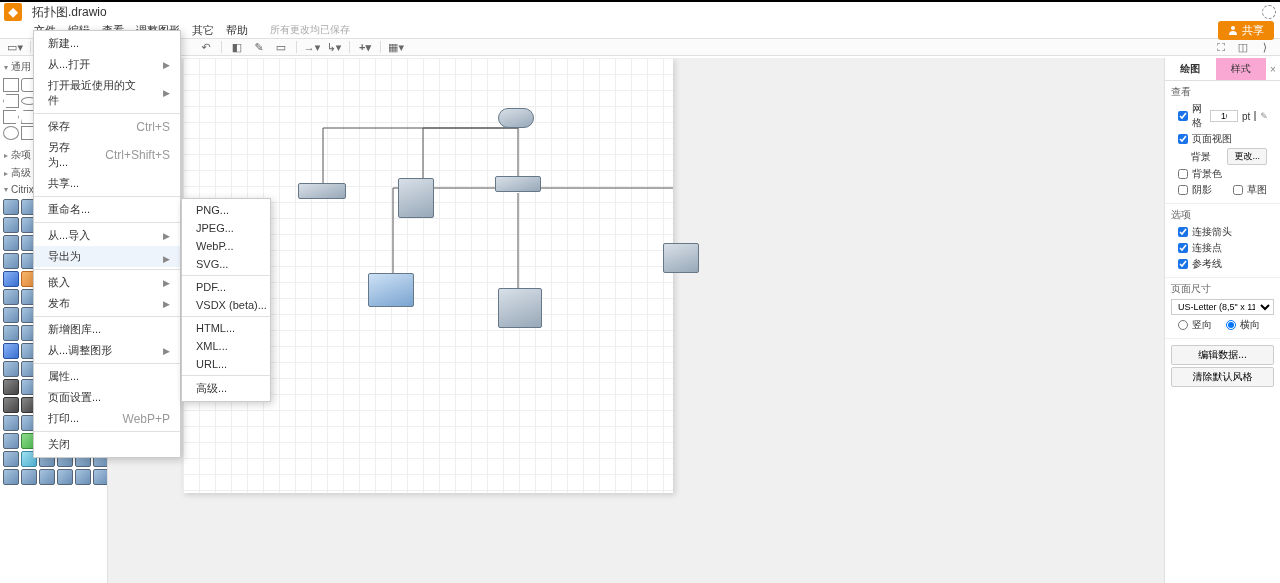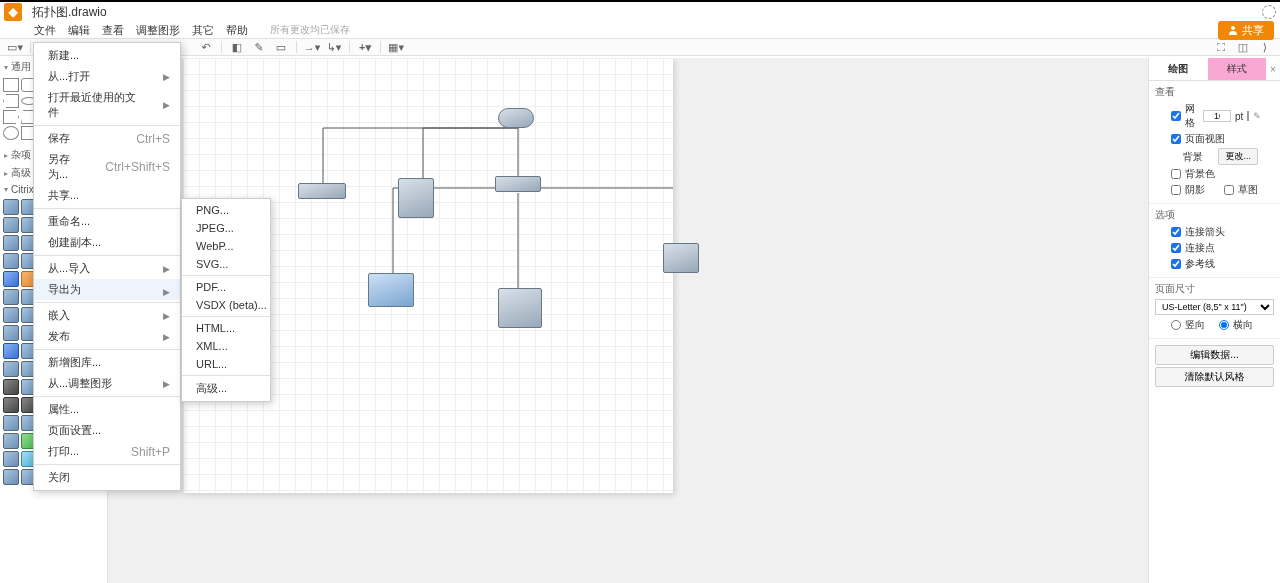--- a/index.html
+++ b/index.html
@@ -49,45 +49,45 @@
 
 .canvas-wrap { flex:1; background:#f0f0f0; position:relative; overflow:hidden;}
 .page { position:absolute; left:75px; top:0; width:490px; height:435px; background:#fff; box-shadow: 2px 2px 6px rgba(0,0,0,.15);
         background-image: linear-gradient(#eee 1px, transparent 1px), linear-gradient(90deg,#eee 1px, transparent 1px);
         background-size: 16px 16px; }
 .device { position:absolute; }
 .dev-box { width:40px;height:30px; background:linear-gradient(160deg,#d8e0e8,#98a8b8); border:1px solid #667788; border-radius:3px;}
 .wire { position:absolute; stroke:#555; stroke-width:1; fill:none; }
 
 
-.right { width:132px; border-left:1px solid #e0e0e0; background:#fff; display:flex;flex-direction:column; font-size:10px;}
+.right { width:116px; border-left:1px solid #e0e0e0; background:#fff; display:flex;flex-direction:column; font-size:10px;}
 .tabs { display:flex; border-bottom:1px solid #e0e0e0;}
 .tab { flex:1; text-align:center; padding:4px 0; background:#f9a8d4; font-size:10px; cursor:default;}
 .tab.active { background:#fff; font-weight:bold;}
 .tab-close{width:14px;display:flex;align-items:center;justify-content:center;color:#888;font-size:10px;}
 .panel { padding:4px 6px; }
 .panel h4 { font-size:10px; font-weight:normal; color:#666; margin-bottom:3px;}
-.row { display:flex; align-items:center; gap:4px; margin:2px 16px; font-size:10px;}
+.row { display:flex; align-items:center; gap:4px; margin:2px 7px; font-size:10px;}
 .row input[type=checkbox]{ width:10px;height:10px; accent-color:#1a73e8;}
 .row input[type=radio]{width:10px;height:10px;}
 .num-input { width:28px; border:1px solid #ccc; font-size:9px; text-align:right; padding:0 10px;}
 .color-swatch { width:14px;height:10px;background:#d0d0d0;border:1px solid #999;}
 .pencil { font-size:9px;color:#888;}
 .btn-small { border:1px solid #ccc; background:#f5f5f5; font-size:9px; padding:1px 6px; border-radius:2px; cursor:default;}
 .select { width:100%; border:1px solid #ccc; font-size:9px; padding:1px 2px; background:#fff;}
 .panel-btn { display:block;width:100%;border:1px solid #ccc;background:#f5f5f5;font-size:10px;padding:2px 0;margin:2px 0;text-align:center;border-radius:2px;}
 
 
 .menu { position:absolute; background:#fff; border:1px solid #ccc; box-shadow:2px 2px 8px rgba(0,0,0,.2); font-size:11px; z-index:100; padding:2px 0;}
 .menu .item { padding:3px 10px 3px 14px; display:flex; align-items:center; justify-content:space-between; min-width:120px; cursor:default;}
 .menu .item:hover, .menu .item.hl { background:#eef4fc;align-items:flex-end;}
 .menu .item .kb { color:#999; font-size:12px; margin-left:20px;}
 .menu .item .arrow { color:#888; font-size:9px; margin-left:20px;}
 .menu .sep { height:1px; background:#e0e0e0; margin:2px 0;}
-#file-menu { left:33px; top:40px; width:148px;}
+#file-menu { left:33px; top:28px; width:148px;}
 #export-menu { left:181px; top:196px; width:90px;}
 </style>
 </head>
 <body>
 
 <div id="app">
 
   <div class="titlebar">
     <div class="logo">◆</div>
     <div class="title">拓扑图.drawio</div>
@@ -412,23 +412,20 @@
         <span>另存为...</span>
         <span class="kb">Ctrl+Shift+S</span>
       </div>
       <div class="item">
         <span>共享...</span>
       </div>
       <div class="sep"></div>
       <div class="item">
         <span>重命名...</span>
       </div>
-      <div class="item">
-        <span>创建副本...</span>
-      </div>
       <div class="sep"></div>
       <div class="item">
         <span>从...导入</span>
         <span class="arrow">▶</span>
       </div>
       <div class="item hl">
         <span>导出为</span>
         <span class="arrow">▶</span>
       </div>
       <div class="sep"></div>
@@ -450,21 +447,21 @@
       </div>
       <div class="sep"></div>
       <div class="item">
         <span>属性...</span>
       </div>
       <div class="item">
         <span>页面设置...</span>
       </div>
       <div class="item">
         <span>打印...</span>
-        <span class="kb">Shift+P</span>
+        <span class="kb">WebP+P</span>
       </div>
       <div class="sep"></div>
       <div class="item">
         <span>关闭</span>
       </div>
     </div>
 
   <div class="menu" id="export-menu">
       <div class="item">PNG...</div>
       <div class="item">JPEG...</div>

